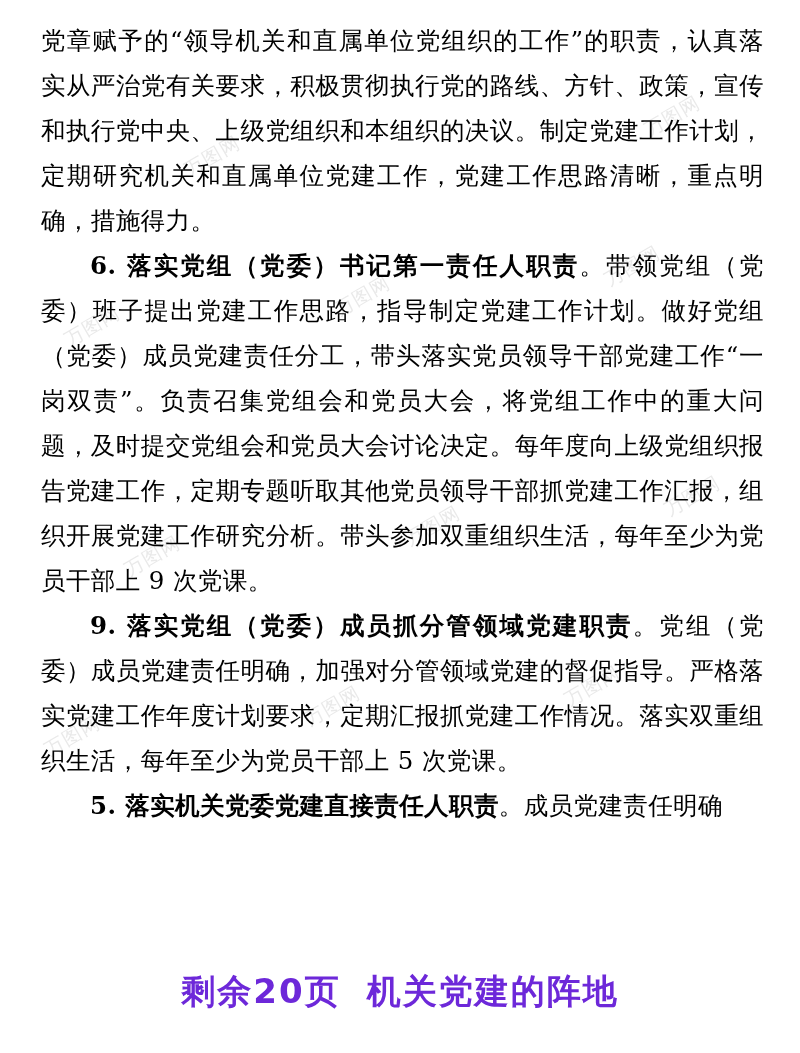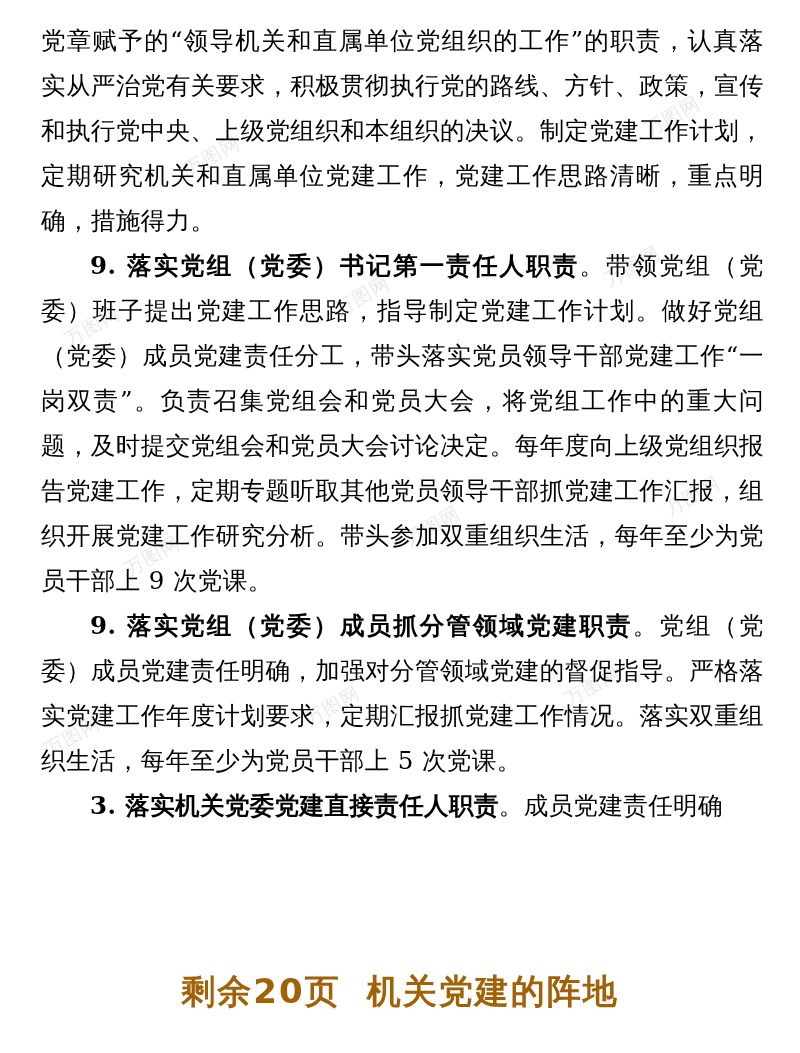--- a/index.html
+++ b/index.html
@@ -81,21 +81,21 @@
     bottom: 38px;
     width: 800px;
     text-align: center;
     z-index: 3;
   }
   #bottom-notice .notice-text {
     display: inline-block;
     font-family: "DejaVu Sans", "Liberation Sans", sans-serif;
     font-weight: bold;
     font-size: 34px;
-    color: #a16207;
+    color: #6d28d9;
     letter-spacing: 2px;
     text-align: right;
   }
   #bottom-notice .gap {
     display: inline-block;
     width: 26px;
   }
 </style>
 </head>
 <body>
@@ -116,29 +116,29 @@
     <span class="wm" style="left:640px; top:120px;">万图网</span>
   </div>
 
   <div class="doc-body">
 
     <p class="para">
       <span>党章赋予的“领导机关和直属单位党组织的工作”的职责，认真落实从严治党有关要求，积极贯彻执行党的路线、方针、政策，宣传和执行党中央、上级党组织和本组织的决议。制定党建工作计划，定期研究机关和直属单位党建工作，党建工作思路清晰，重点明确，措施得力。</span>
     </p>
 
     <p class="para indent">
-      <span class="bold-lead">9. 落实党组（党委）书记第一责任人职责</span><span>。带领党组（党委）班子提出党建工作思路，指导制定党建工作计划。做好党组（党委）成员党建责任分工，带头落实党员领导干部党建工作“一岗双责”。负责召集党组会和党员大会，将党组工作中的重大问题，及时提交党组会和党员大会讨论决定。每年度向上级党组织报告党建工作，定期专题听取其他党员领导干部抓党建工作汇报，组织开展党建工作研究分析。带头参加双重组织生活，每年至少为党员干部上 9 次党课。</span>
+      <span class="bold-lead">6. 落实党组（党委）书记第一责任人职责</span><span>。带领党组（党委）班子提出党建工作思路，指导制定党建工作计划。做好党组（党委）成员党建责任分工，带头落实党员领导干部党建工作“一岗双责”。负责召集党组会和党员大会，将党组工作中的重大问题，及时提交党组会和党员大会讨论决定。每年度向上级党组织报告党建工作，定期专题听取其他党员领导干部抓党建工作汇报，组织开展党建工作研究分析。带头参加双重组织生活，每年至少为党员干部上 9 次党课。</span>
     </p>
 
     <p class="para indent">
       <span class="bold-lead">9. 落实党组（党委）成员抓分管领域党建职责</span><span>。党组（党委）成员党建责任明确，加强对分管领域党建的督促指导。严格落实党建工作年度计划要求，定期汇报抓党建工作情况。落实双重组织生活，每年至少为党员干部上 5 次党课。</span>
     </p>
 
     <p class="para indent">
-      <span class="bold-lead">3. 落实机关党委党建直接责任人职责</span><span>。成员党建责任明确</span>
+      <span class="bold-lead">5. 落实机关党委党建直接责任人职责</span><span>。成员党建责任明确</span>
     </p>
 
   </div>
 
   <div id="bottom-notice">
     <span class="notice-text">剩余20页</span><span class="gap"></span><span class="notice-text">机关党建的阵地</span>
   </div>
 
 </div>
 

